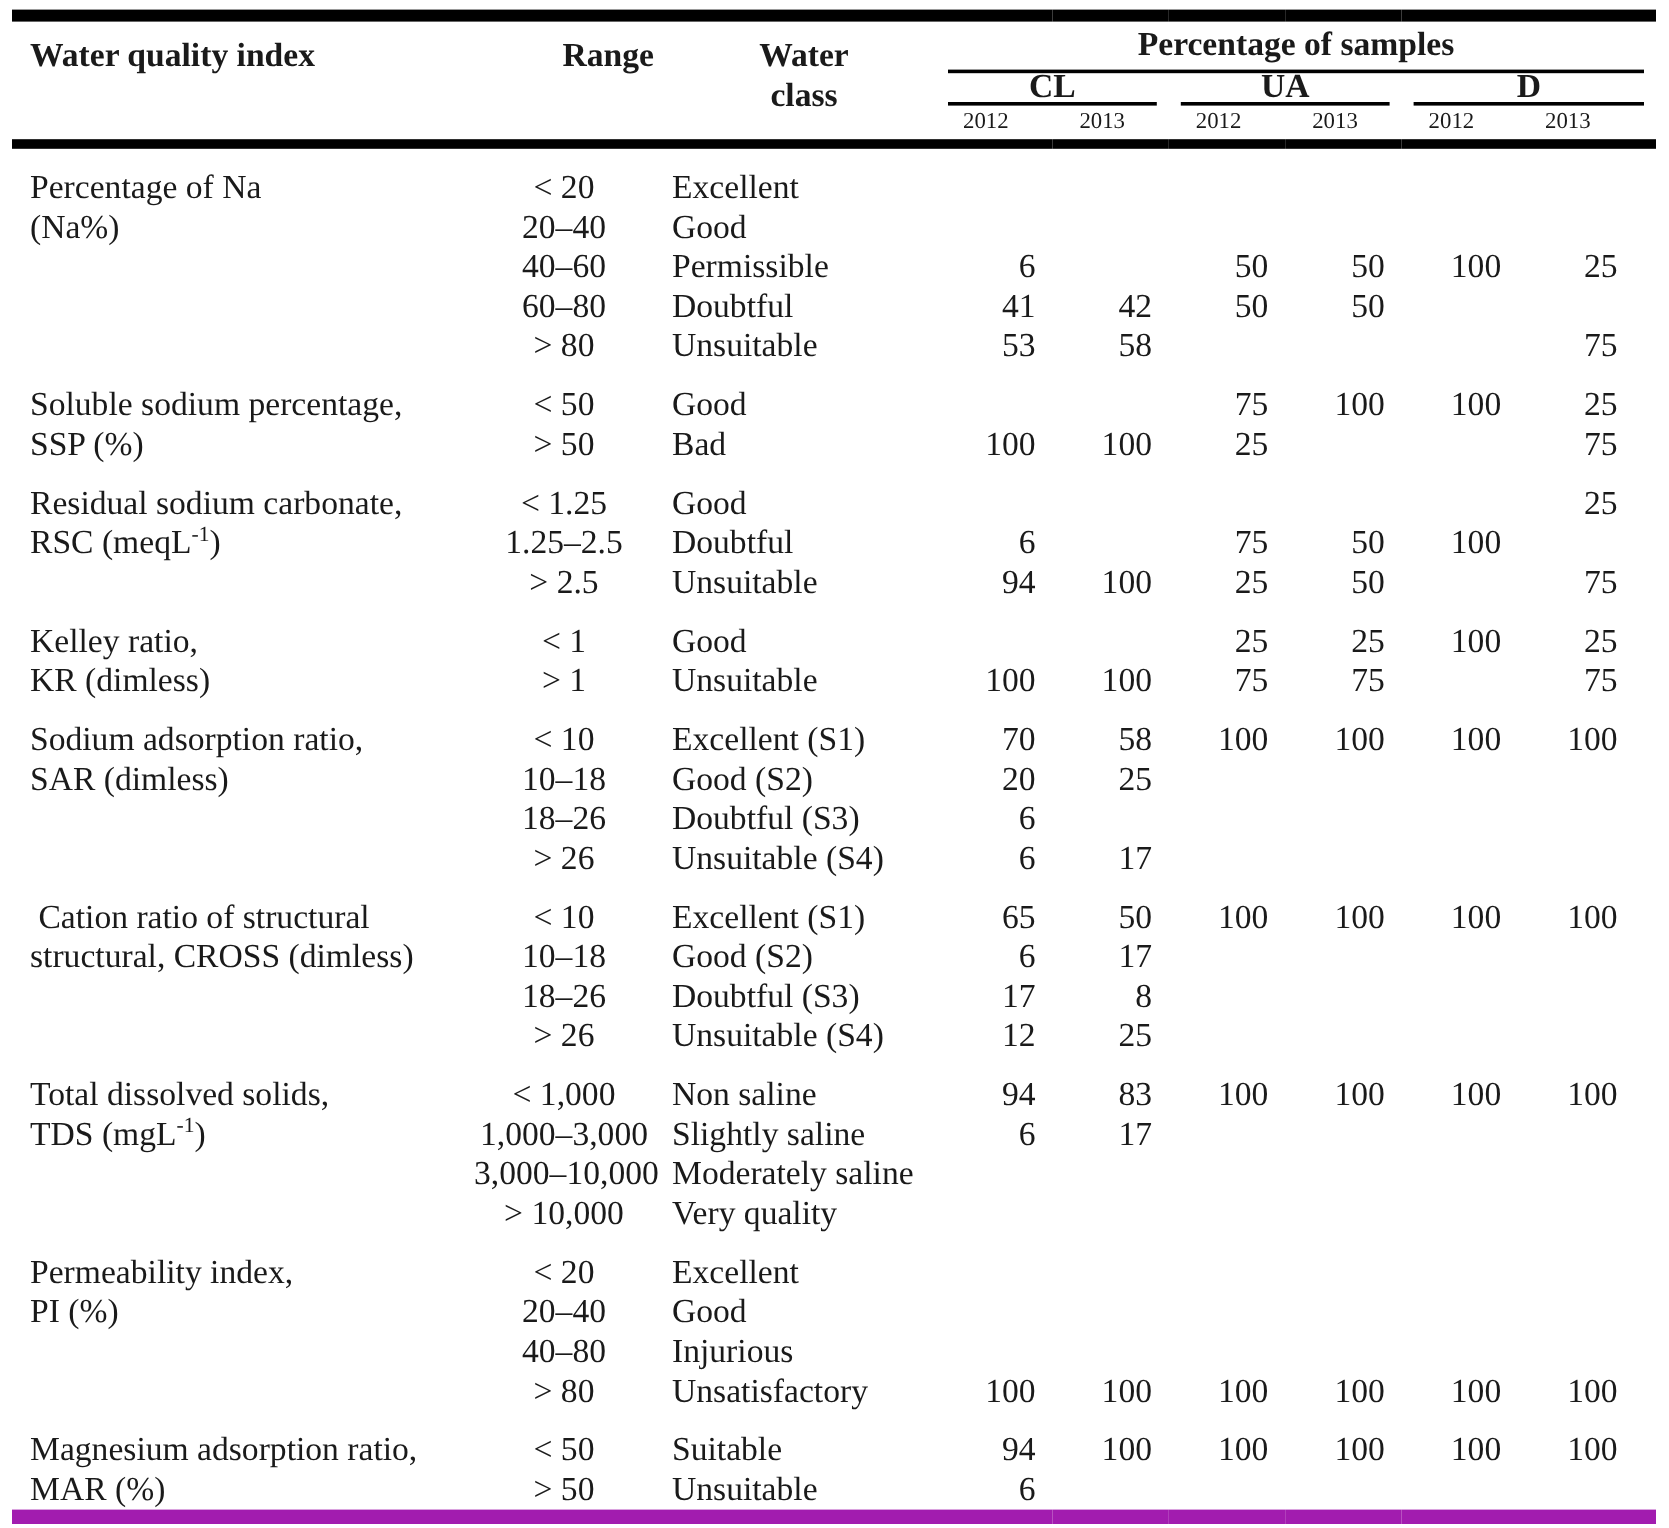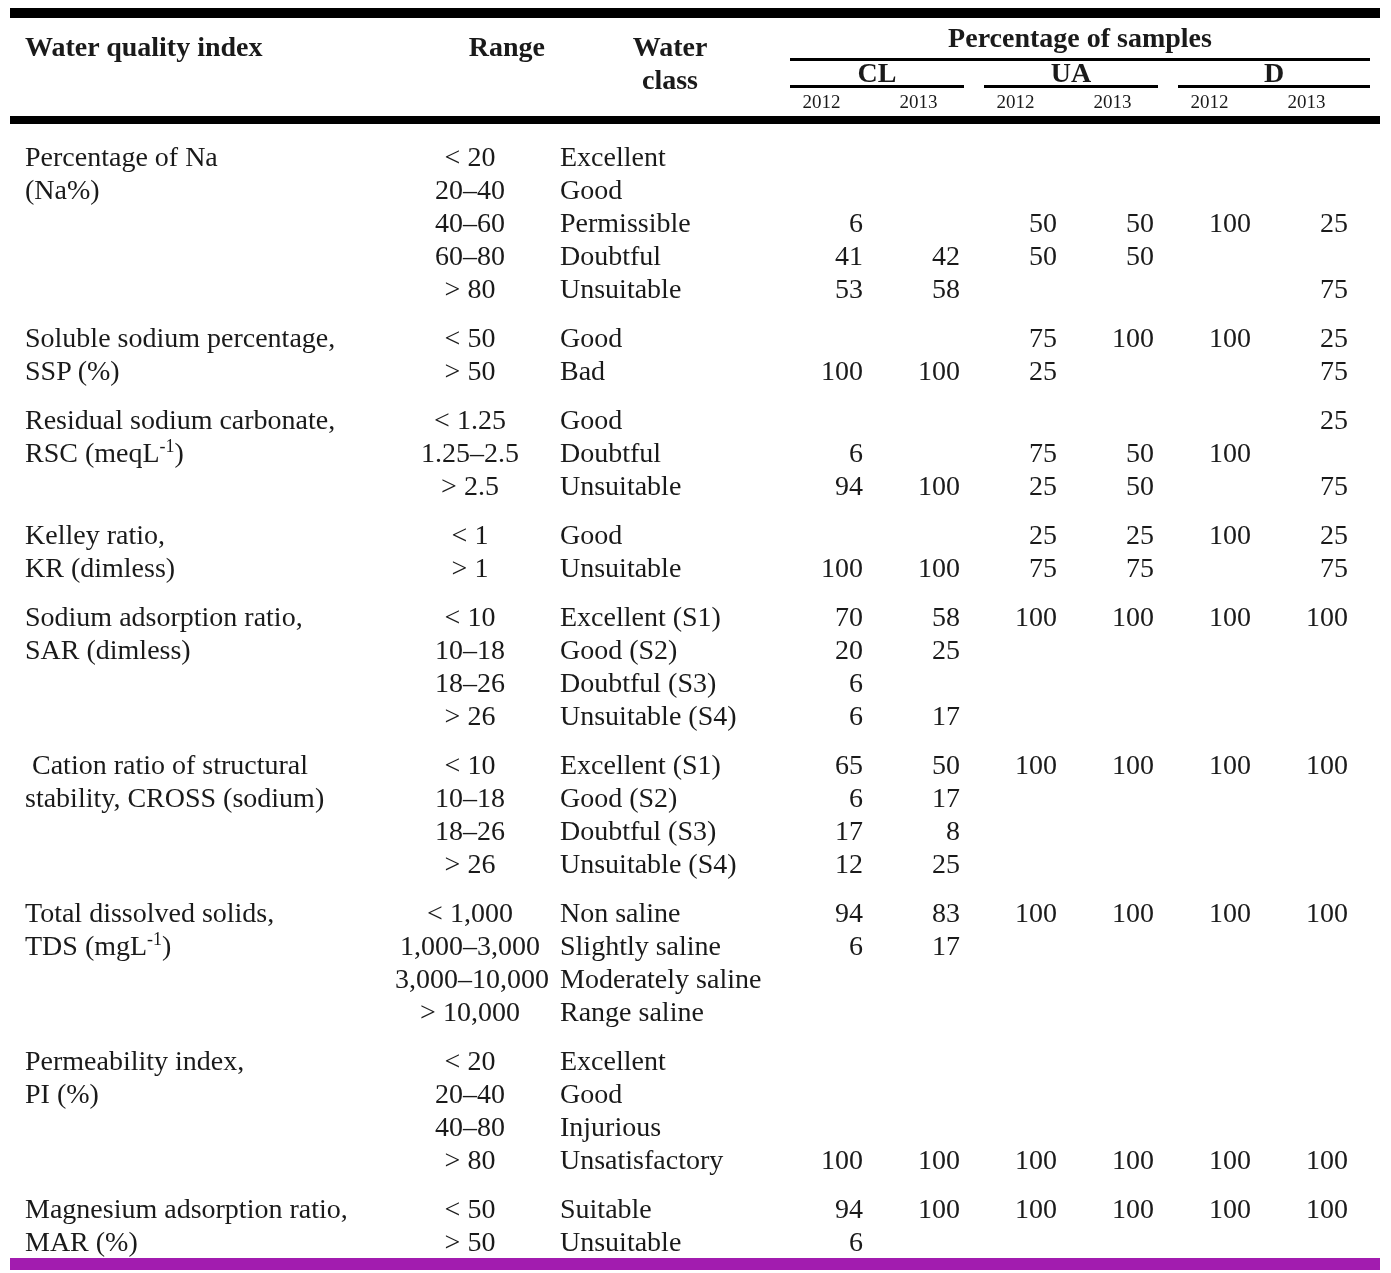--- a/index.html
+++ b/index.html
@@ -272,21 +272,21 @@
           <td class="val">6</td>
           <td class="val">17</td>
           <td class="val"></td>
           <td class="val"></td>
           <td class="val"></td>
           <td class="val last"></td>
         </tr>
       </tbody>
       <tbody class="section">
         <tr>
-          <td rowspan="4" class="idx"><div class="idx-line"><span> Cation ratio of structural</span></div><div class="idx-line"><span>stability, CROSS (sodium)</span></div></td>
+          <td rowspan="4" class="idx"><div class="idx-line"><span> Cation ratio of structural</span></div><div class="idx-line"><span>structural, CROSS (dimless)</span></div></td>
           <td class="rng">&lt; 10</td>
           <td class="cls">Excellent (S1)</td>
           <td class="val">65</td>
           <td class="val">50</td>
           <td class="val">100</td>
           <td class="val">100</td>
           <td class="val">100</td>
           <td class="val last">100</td>
         </tr>
         <tr>
@@ -347,21 +347,21 @@
           <td class="cls">Moderately saline</td>
           <td class="val"></td>
           <td class="val"></td>
           <td class="val"></td>
           <td class="val"></td>
           <td class="val"></td>
           <td class="val last"></td>
         </tr>
         <tr>
           <td class="rng">&gt; 10,000</td>
-          <td class="cls">Range saline</td>
+          <td class="cls">Very quality</td>
           <td class="val"></td>
           <td class="val"></td>
           <td class="val"></td>
           <td class="val"></td>
           <td class="val"></td>
           <td class="val last"></td>
         </tr>
       </tbody>
       <tbody class="section">
         <tr>

